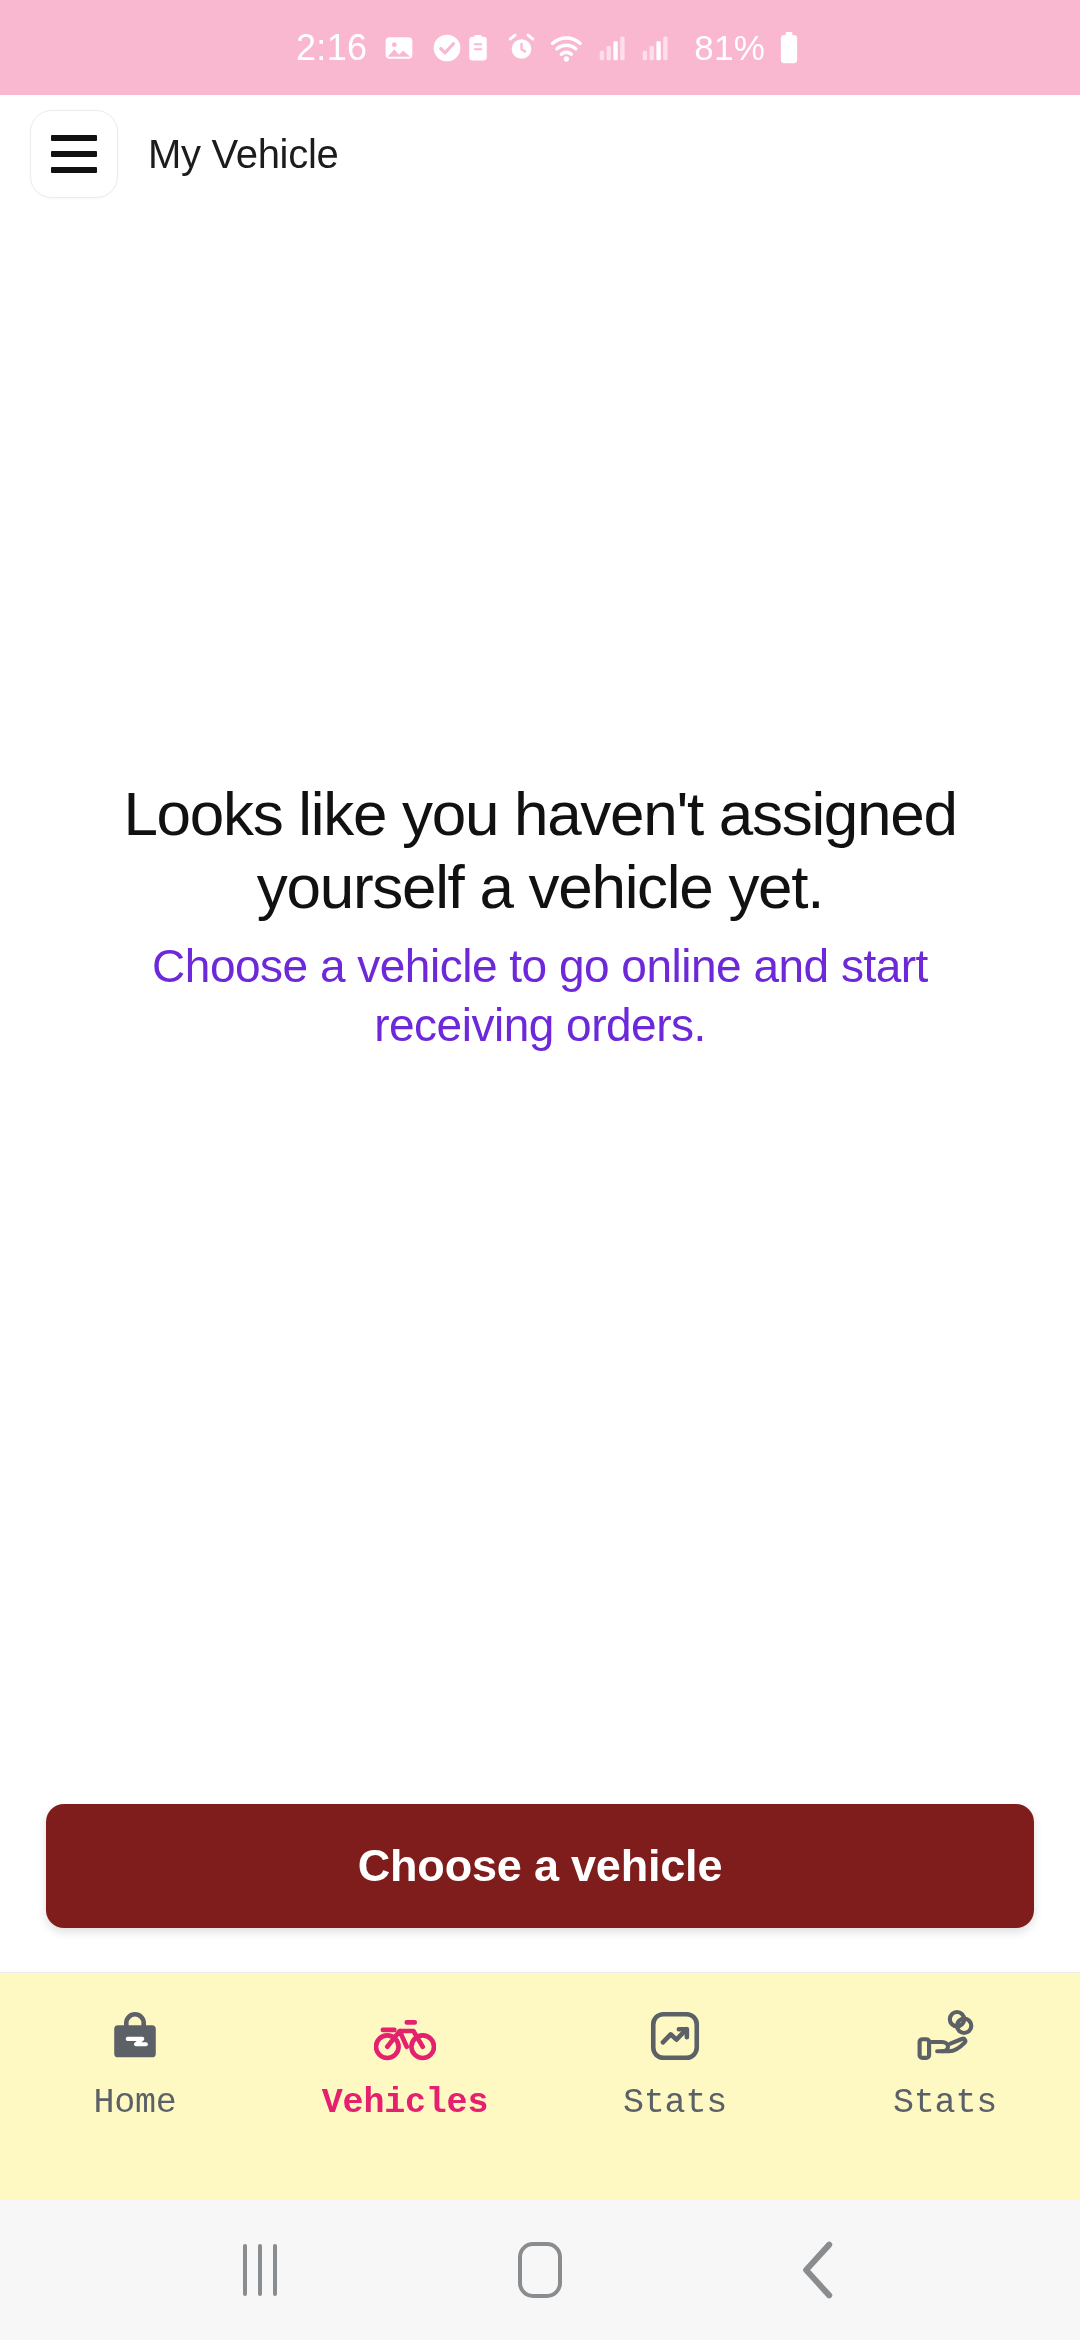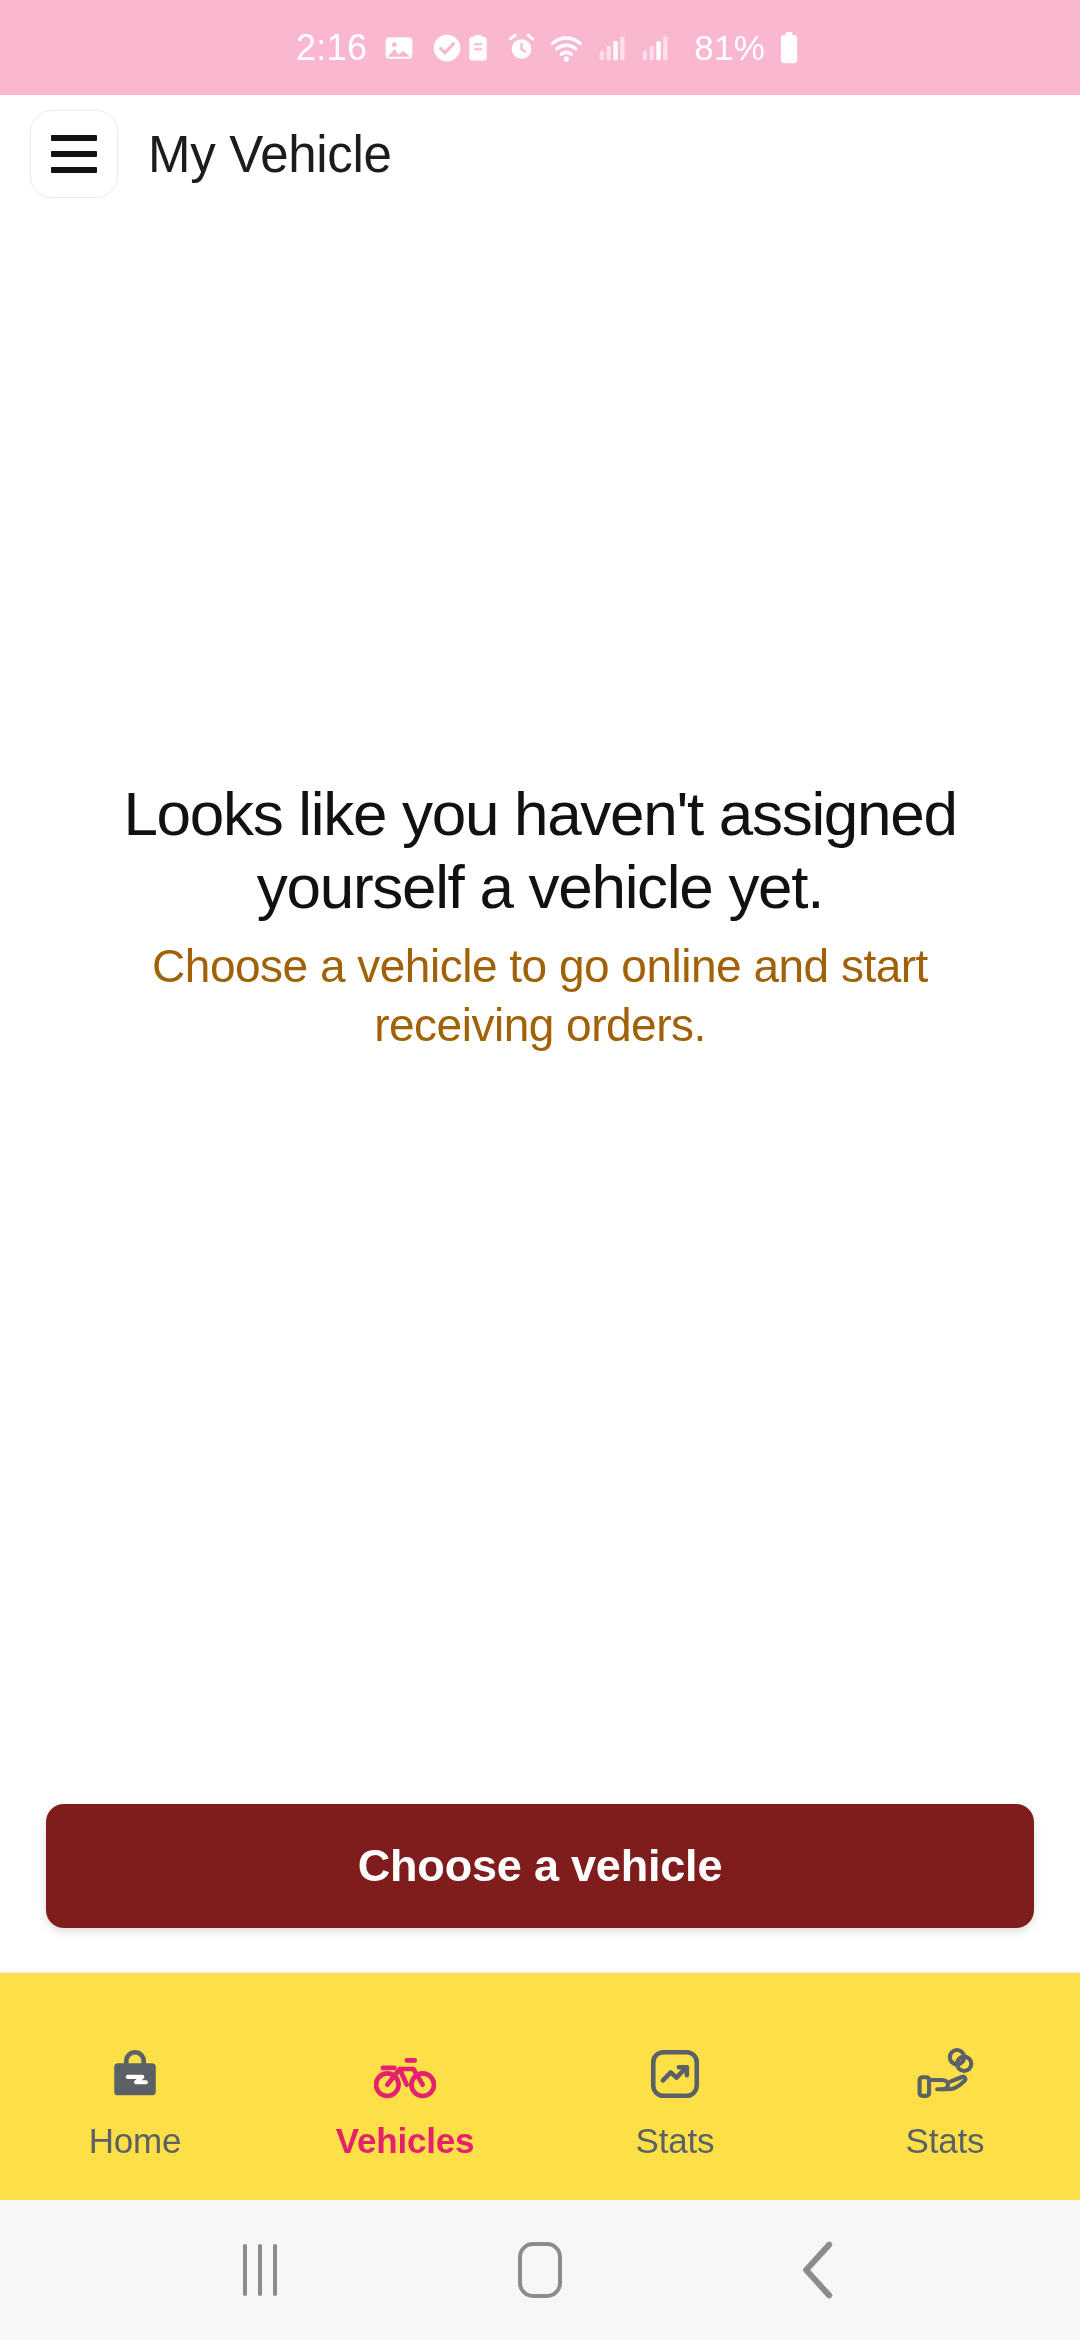--- a/index.html
+++ b/index.html
@@ -28,52 +28,52 @@
     flex:0 0 118px; display:flex; align-items:center; gap:30px;
     padding:0 0 0 30px; background:#fff;
   }
   .menu-btn {
     width:88px; height:88px; border:1.6px solid #ececec; border-radius:22px;
     background:#fff; display:flex; flex-direction:column;
     align-items:center; justify-content:center; gap:10px;
     box-shadow:0 1px 3px rgba(0,0,0,.035);
   }
   .menu-btn span { display:block; width:46px; height:6px; background:#111; border-radius:1px; }
-  .app-title { font-size:51px; color:#1c1c1c; font-weight:400; letter-spacing:-.3px; }
+  .app-title { font-size:40px; color:#1c1c1c; font-weight:400; letter-spacing:-.3px; }
 
   
   .main {
     flex:1 1 auto; display:flex; flex-direction:column;
     align-items:center; justify-content:center; padding:0 38px;
     position:relative;
   }
   .empty-wrap { width:100%; max-width:980px; text-align:center; transform:translateY(-92px); }
   .empty-title {
     font-size:62px; line-height:1.17; font-weight:400; color:#111111;
     letter-spacing:-1.3px; font-stretch:condensed; padding:0 30px;
   }
   .empty-sub {
-    margin-top:14px; font-size:46px; line-height:1.28; color:#a16207;
+    margin-top:14px; font-size:46px; line-height:1.28; color:#6d28d9;
     font-weight:400; letter-spacing:-.5px; padding:0 48px;
   }
 
   
   .cta-zone { flex:0 0 auto; padding:0 46px 44px; background:#fff; }
   .cta-btn {
     width:100%; height:124px; border:none; border-radius:18px;
     background:#7f1d1d; color:#ffffff; font-size:45px; font-weight:700;
     letter-spacing:-.2px; font-family:inherit;
     box-shadow:0 4px 10px rgba(0,0,0,.13);
     display:flex; align-items:center; justify-content:center;
   }
 
   
   .tabbar {
-    flex:0 0 228px; background:#fde047; border-top:1.5px solid #ededed;
-    display:flex; align-items:flex-start; padding-top:68px;
+    flex:0 0 228px; background:#fef9c3; border-top:1.5px solid #ededed;
+    display:flex; align-items:flex-start; padding-top:30px;font-family:Liberation Mono, monospace;
   }
   .tab { flex:1 1 0; display:flex; flex-direction:column; align-items:center; gap:18px; }
   .tab-ico { height:62px; display:flex; align-items:flex-end; justify-content:center; }
   .tab-label { font-size:35px; color:#5b6166; font-weight:400; letter-spacing:-.2px; }
   .tab.active .tab-label { color:#e5206e; font-weight:700; }
 
   
   .android-nav {
     flex:0 0 140px; background:#f7f7f7;
     display:flex; align-items:center; justify-content:space-around;

